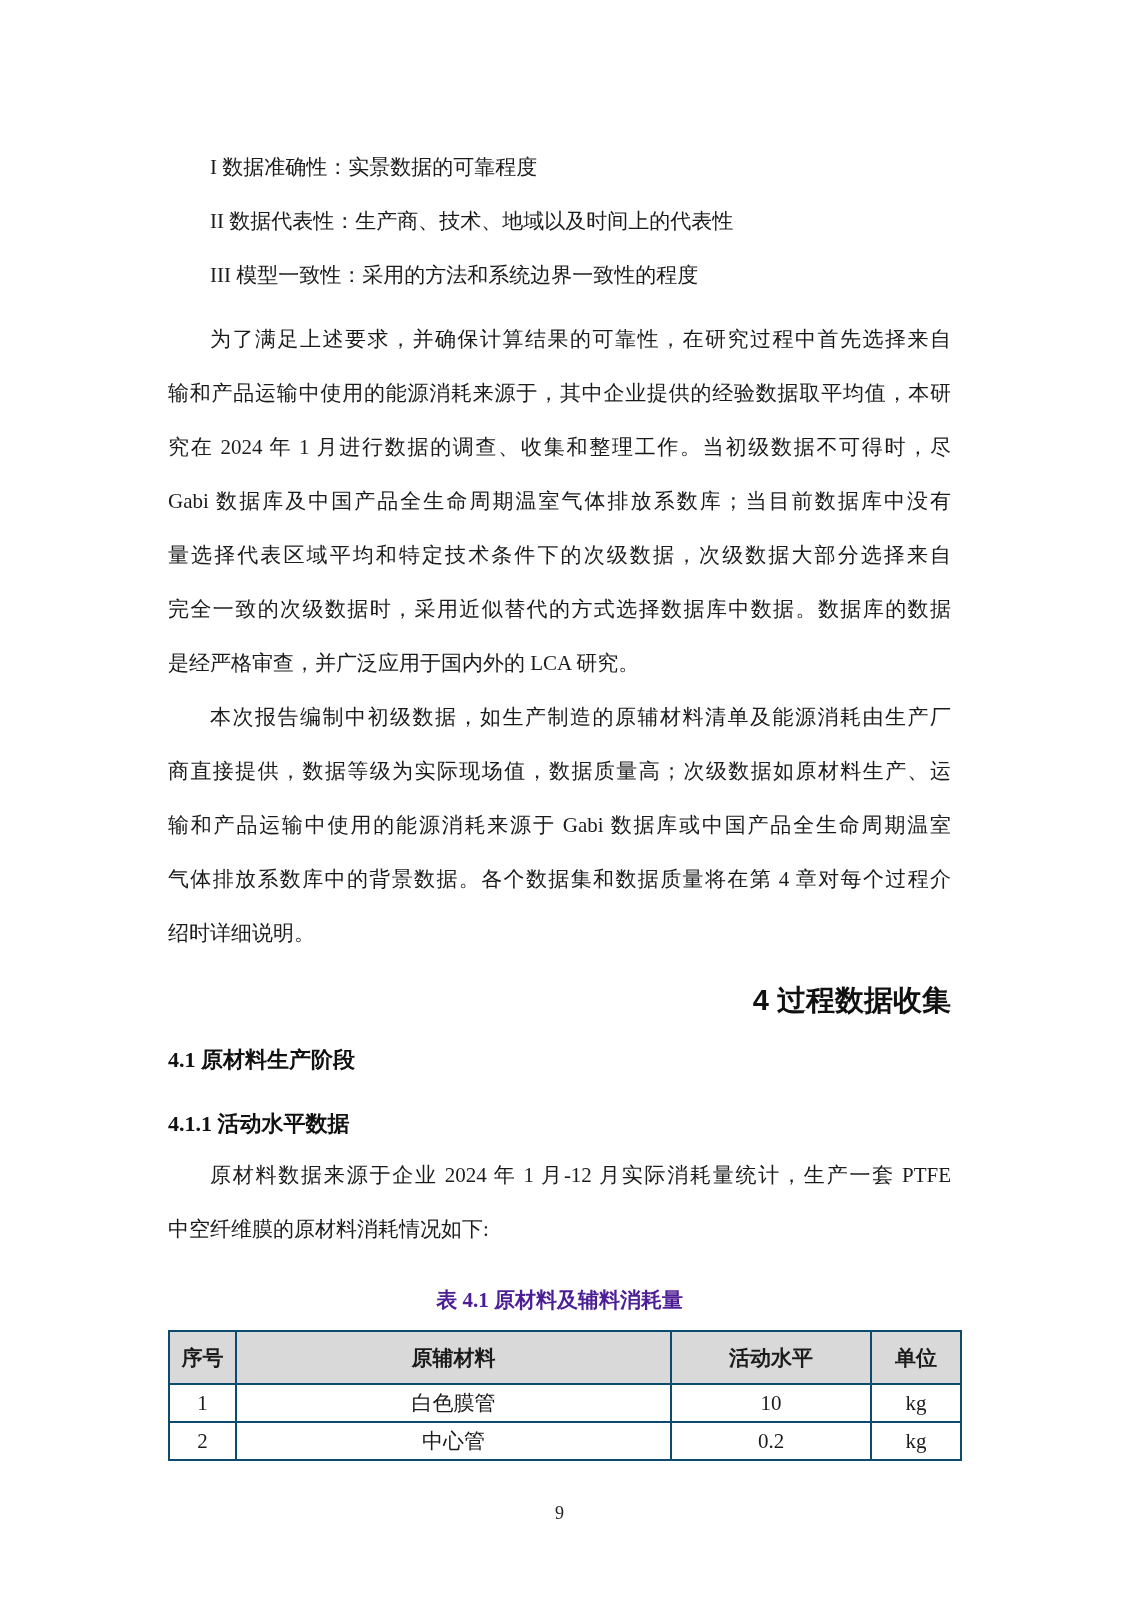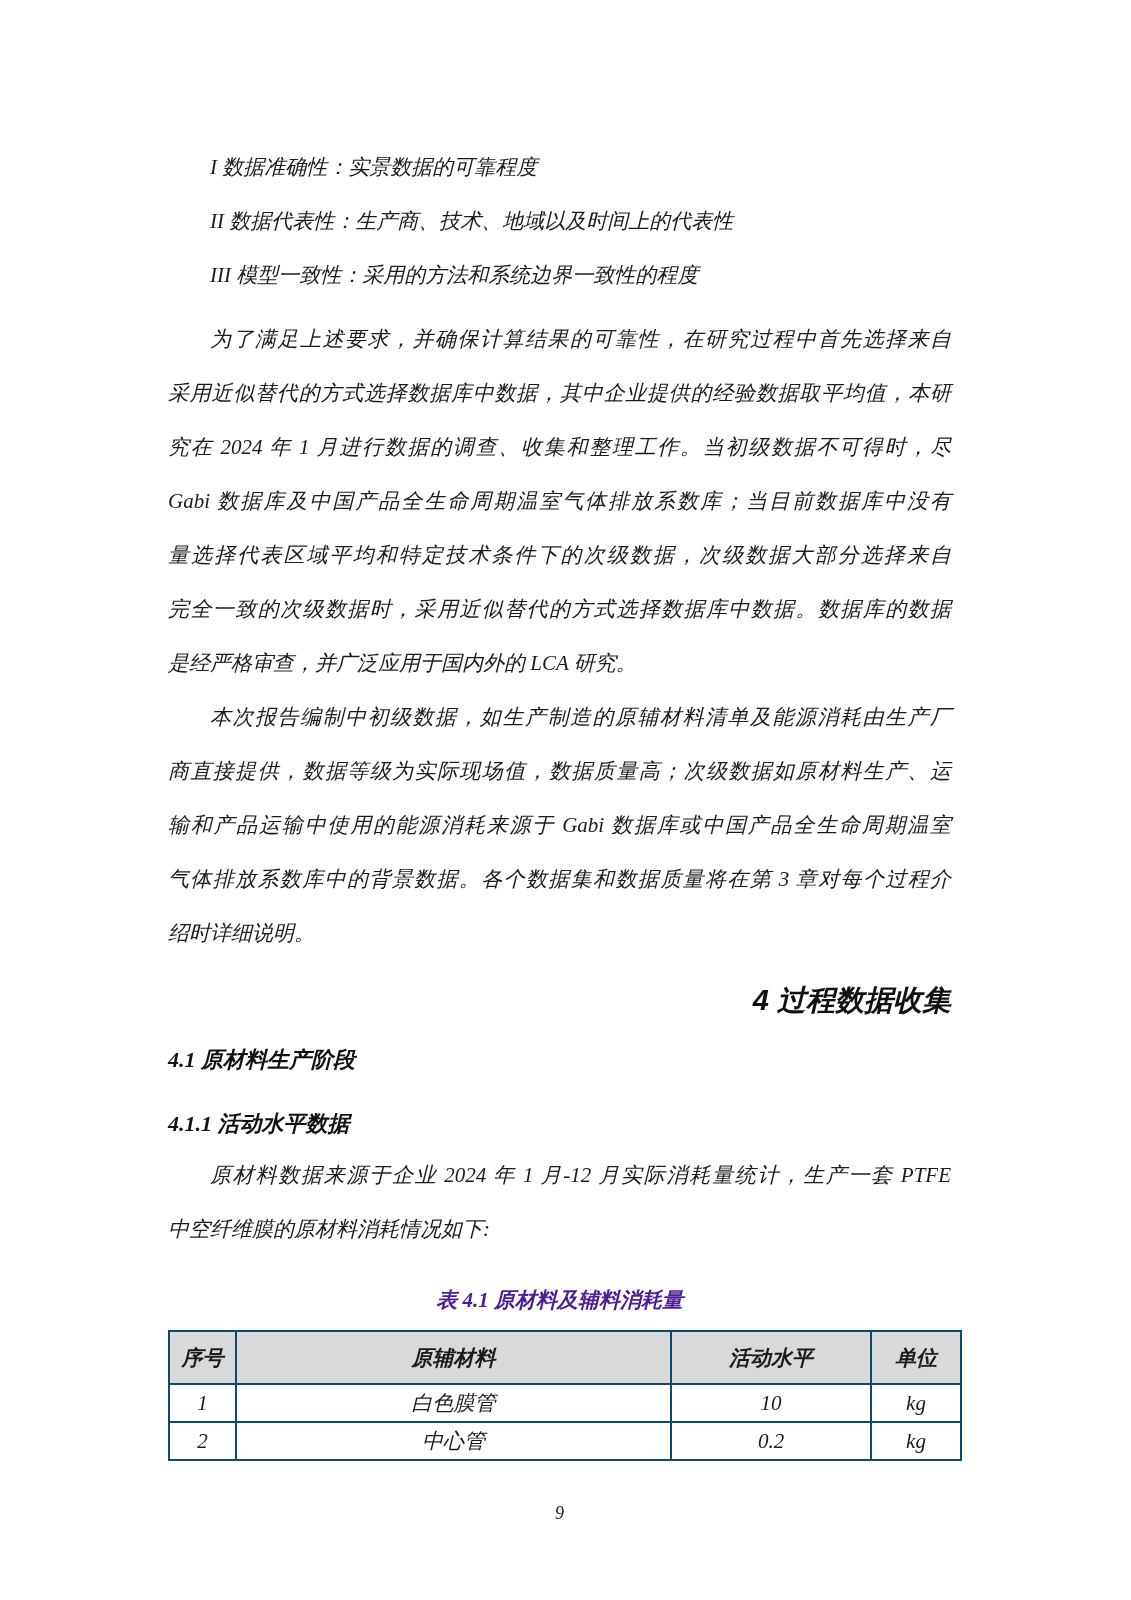--- a/index.html
+++ b/index.html
@@ -9,21 +9,20 @@
     height: 1600px;
     font-family: "Liberation Serif", "DejaVu Serif", serif;
     color: #1b1b1b;
     position: relative;
     overflow: hidden;
   }
   .page {
     width: 1119px;
     height: 1600px;
     padding: 140px 168px 0 168px;
-    font-style: italic;
   }
   
   .qline {
     font-size: 21px;
     line-height: 54px;
     text-indent: 2em;
     text-align: left;
     white-space: nowrap;
   }
   
@@ -101,33 +100,33 @@
 <div class="page">
 
   <div>
     <p class="qline">I 数据准确性：实景数据的可靠程度</p>
     <p class="qline">II 数据代表性：生产商、技术、地域以及时间上的代表性</p>
     <p class="qline">III 模型一致性：采用的方法和系统边界一致性的程度</p>
   </div>
 
   <div class="para1">
     <p class="pline first">为了满足上述要求，并确保计算结果的可靠性，在研究过程中首先选择来自</p>
-    <p class="pline">采用近似替代的方式选择数据库中数据，其中企业提供的经验数据取平均值，本研</p>
+    <p class="pline">输和产品运输中使用的能源消耗来源于，其中企业提供的经验数据取平均值，本研</p>
     <p class="pline">究在 2024 年 1 月进行数据的调查、收集和整理工作。当初级数据不可得时，尽</p>
     <p class="pline">Gabi 数据库及中国产品全生命周期温室气体排放系数库；当目前数据库中没有</p>
     <p class="pline">量选择代表区域平均和特定技术条件下的次级数据，次级数据大部分选择来自</p>
     <p class="pline">完全一致的次级数据时，采用近似替代的方式选择数据库中数据。数据库的数据</p>
     <p class="pline last">是经严格审查，并广泛应用于国内外的 LCA 研究。</p>
   </div>
 
   <div class="para2">
     <p class="pline first">本次报告编制中初级数据，如生产制造的原辅材料清单及能源消耗由生产厂</p>
     <p class="pline">商直接提供，数据等级为实际现场值，数据质量高；次级数据如原材料生产、运</p>
     <p class="pline">输和产品运输中使用的能源消耗来源于 Gabi 数据库或中国产品全生命周期温室</p>
-    <p class="pline">气体排放系数库中的背景数据。各个数据集和数据质量将在第 3 章对每个过程介</p>
+    <p class="pline">气体排放系数库中的背景数据。各个数据集和数据质量将在第 4 章对每个过程介</p>
     <p class="pline last">绍时详细说明。</p>
   </div>
 
   <div class="h1">4 过程数据收集</div>
   <div class="h2">4.1 原材料生产阶段</div>
   <div class="h3">4.1.1 活动水平数据</div>
 
   <div class="para3">
     <p class="pline first">原材料数据来源于企业 2024 年 1 月-12 月实际消耗量统计，生产一套 PTFE</p>
     <p class="pline last">中空纤维膜的原材料消耗情况如下:</p>

